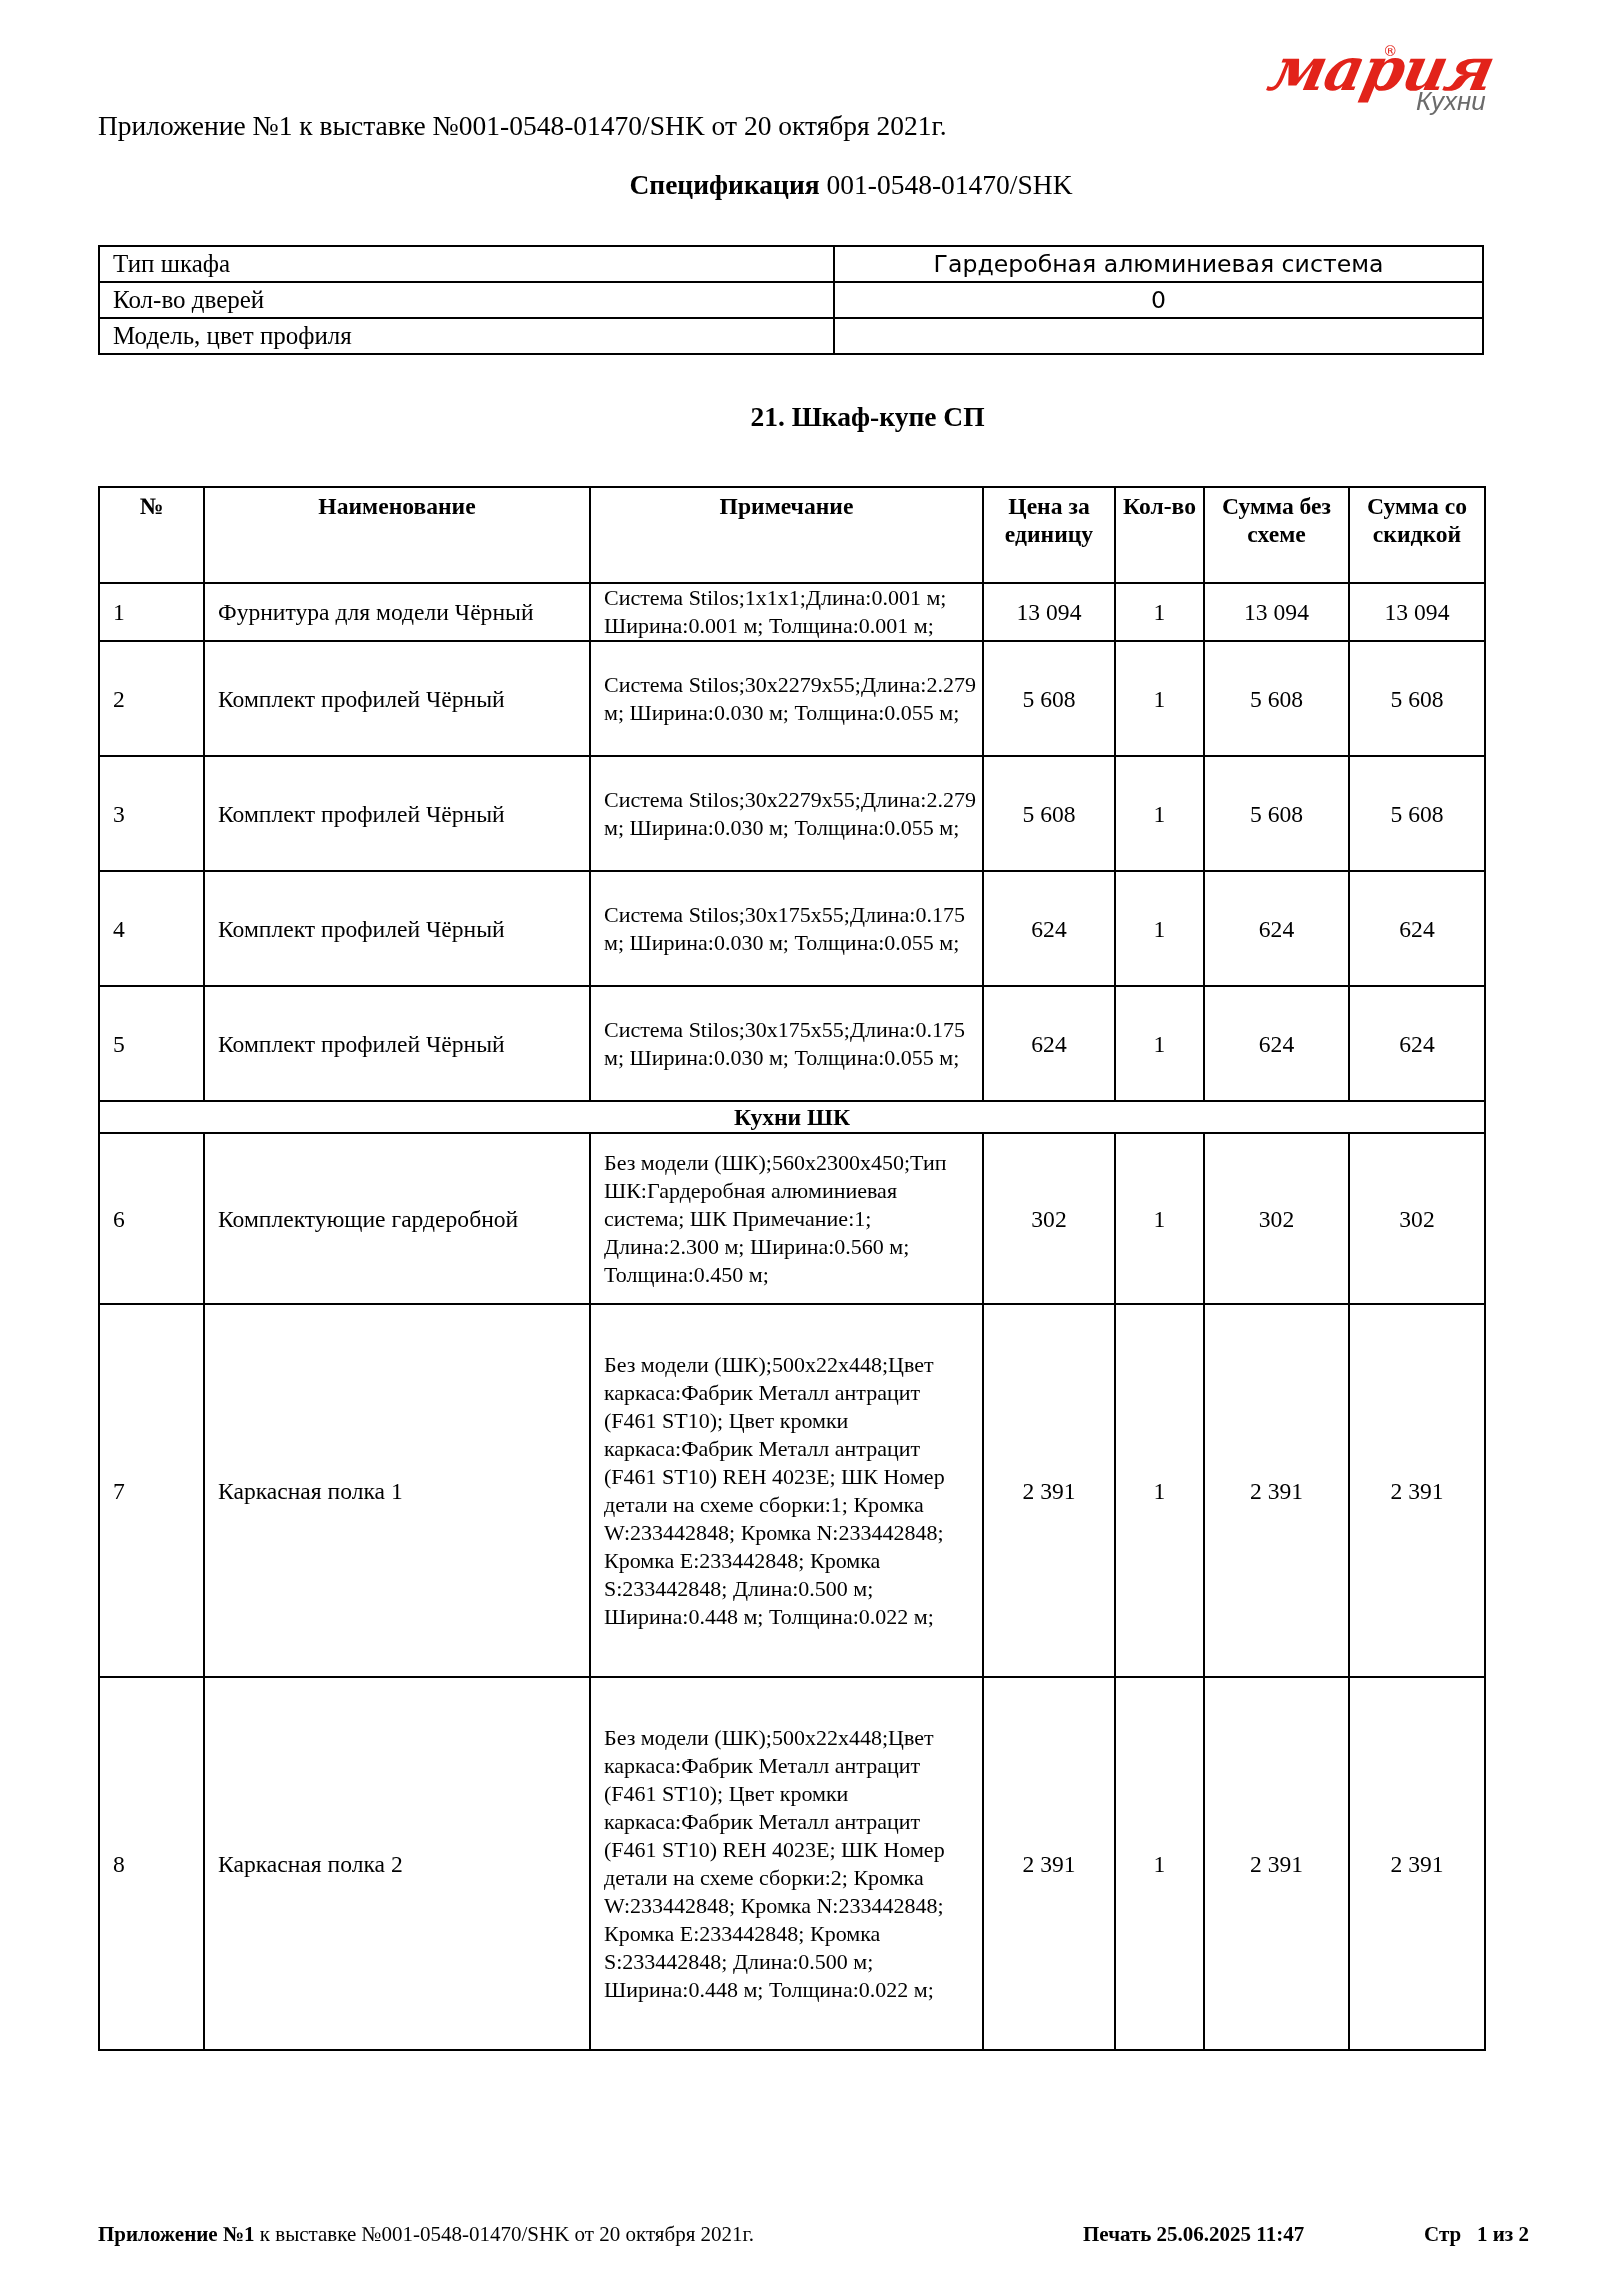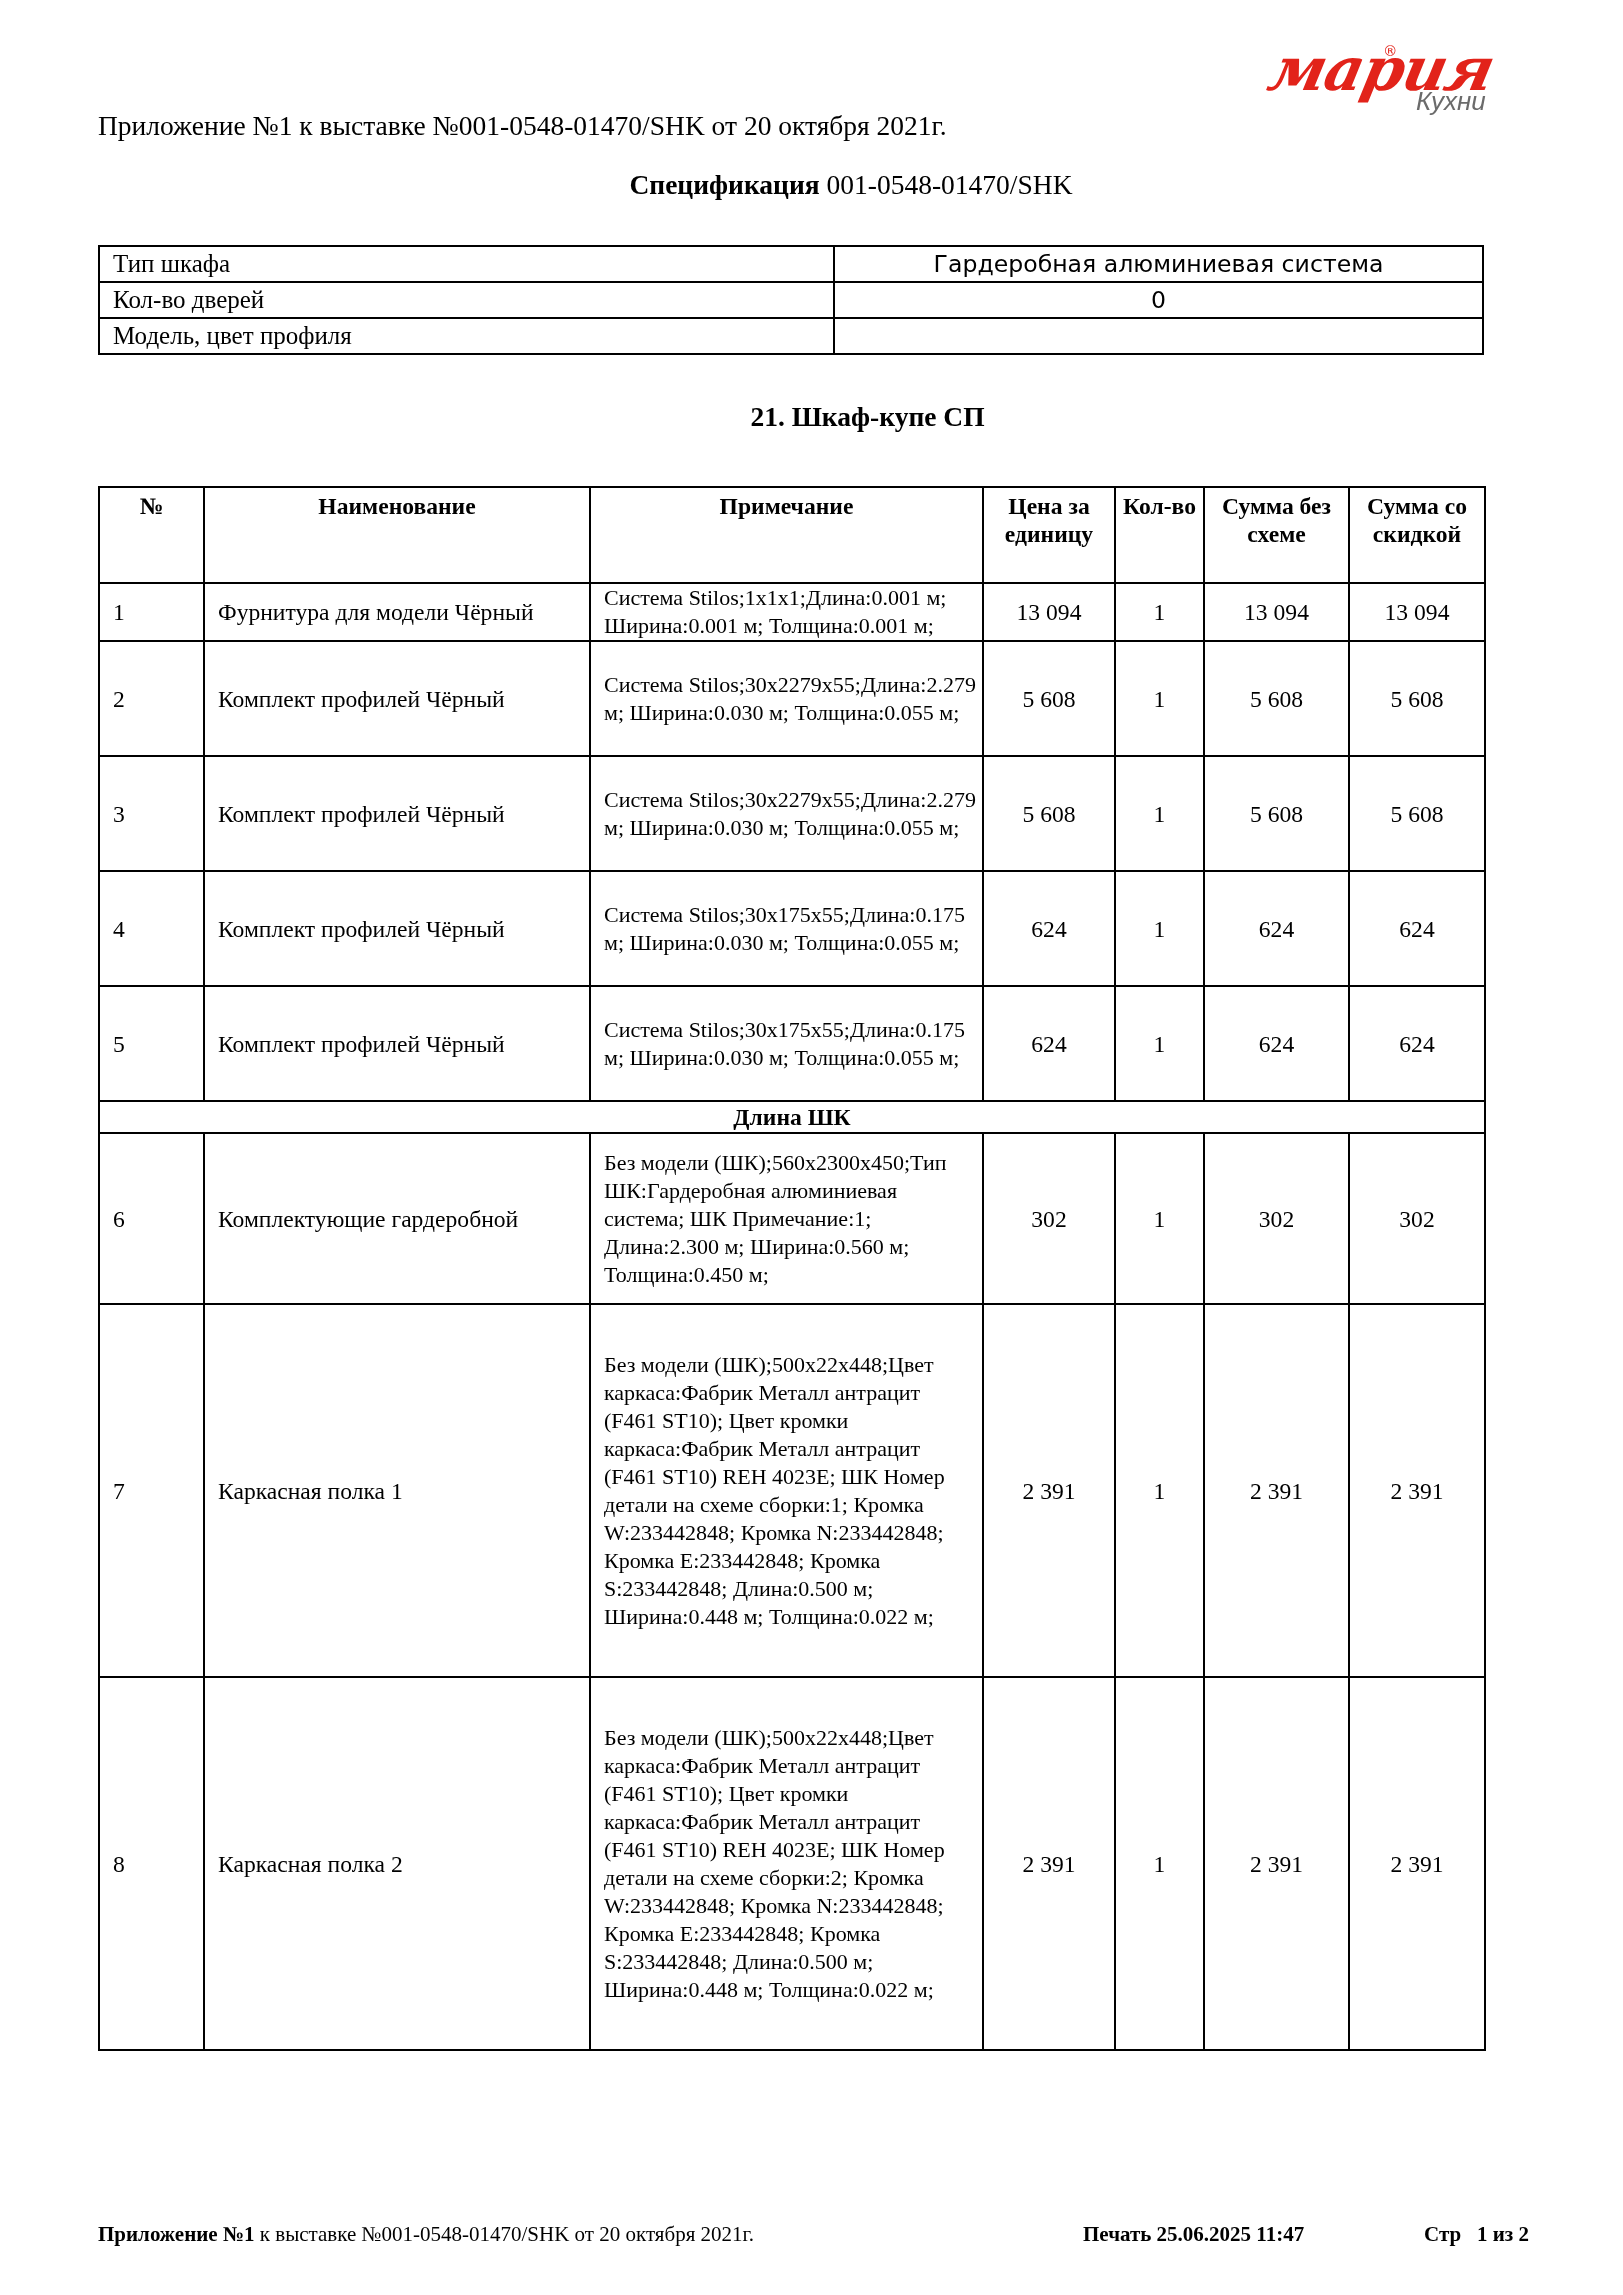--- a/index.html
+++ b/index.html
@@ -129,21 +129,21 @@
       <tr style="height: 115px;">
         <td class="num">5</td>
         <td class="name">Комплект профилей Чёрный</td>
         <td class="note">Система Stilos;30x175x55;Длина:0.175 м; Ширина:0.030 м; Толщина:0.055 м;</td>
         <td class="c">624</td>
         <td class="c">1</td>
         <td class="c">624</td>
         <td class="c">624</td>
       </tr>
       <tr class="group">
-        <td colspan="7">Длина ШК</td>
+        <td colspan="7">Кухни ШК</td>
       </tr>
       <tr style="height: 171px;">
         <td class="num">6</td>
         <td class="name">Комплектующие гардеробной</td>
         <td class="note">Без модели (ШК);560x2300x450;Тип ШК:Гардеробная алюминиевая система; ШК Примечание:1; Длина:2.300 м; Ширина:0.560 м; Толщина:0.450 м;</td>
         <td class="c">302</td>
         <td class="c">1</td>
         <td class="c">302</td>
         <td class="c">302</td>
       </tr>

